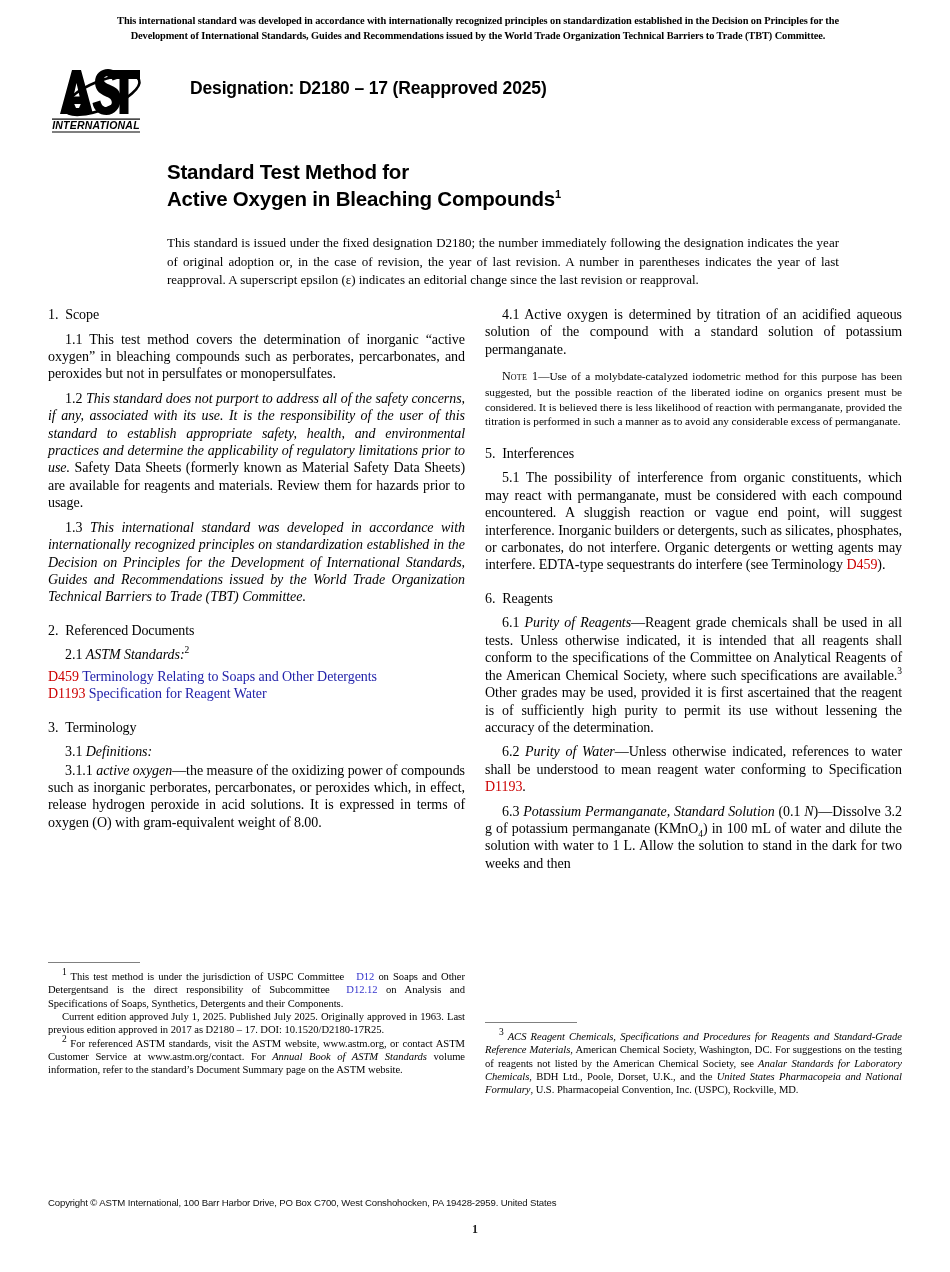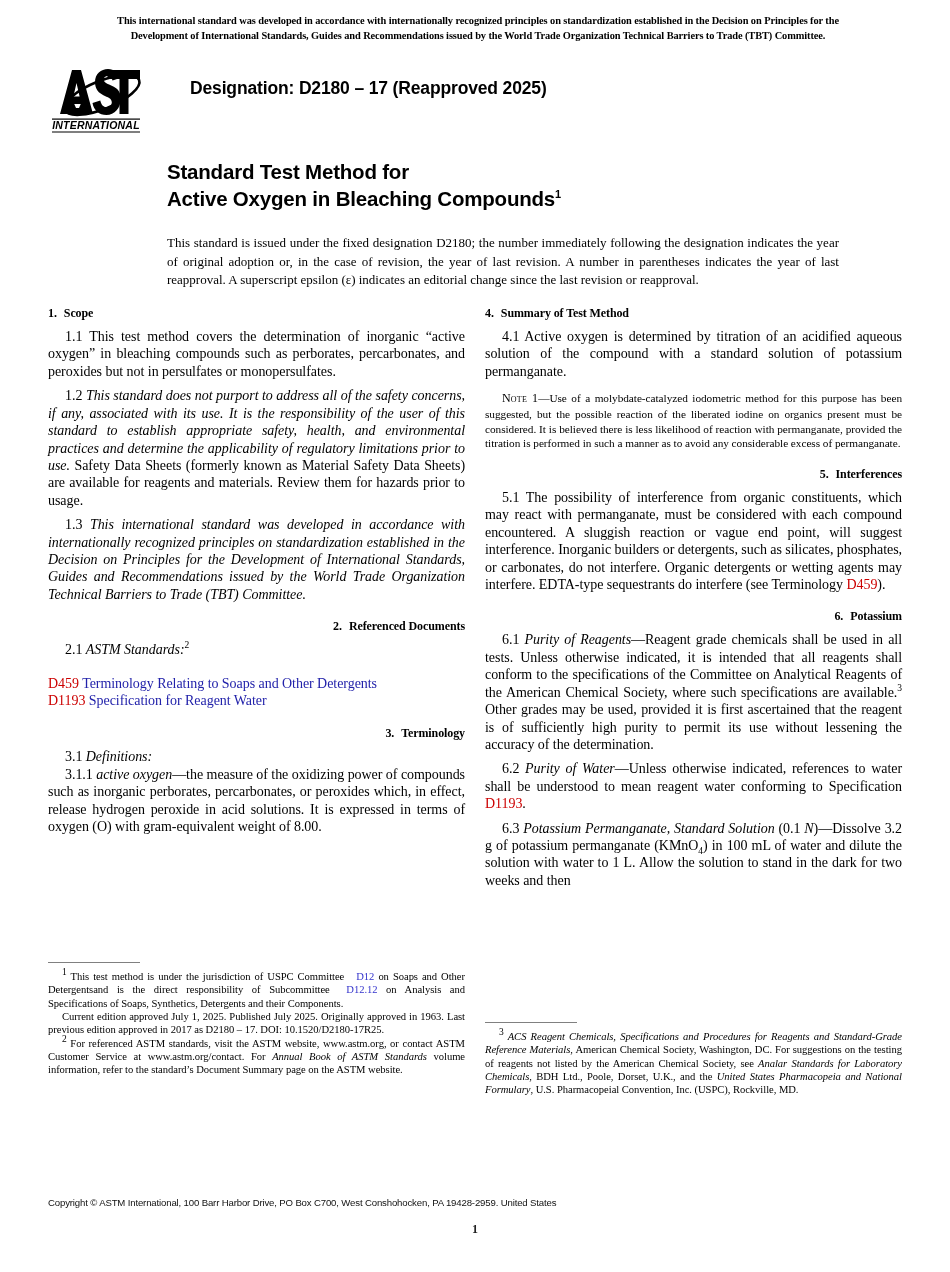--- a/index.html
+++ b/index.html
@@ -93,28 +93,28 @@
   
   .col {
     position: absolute;
     top: 306px;
     width: 417px;
   }
   .col-left  { left: 48px; }
   .col-right { left: 485px; }
 
   h2.section {
-    font-size: 12px;
-    font-weight: bold;
+    font-size: 14px;
+    font-weight: normal;
     margin: 0 0 7px 0;
     line-height: 1.25;
     letter-spacing: -0.1px;
   }
   h2.section .num { margin-right: 7px; }
-  h2.spaced-top { margin-top: 16px; text-align: right; }
+  h2.spaced-top { margin-top: 16px; }
 
   p.para {
     margin: 0 0 7px 0;
     font-size: 14px;
     line-height: 1.245;
     text-align: justify;
     text-indent: 17px;
     hyphens: manual;
     letter-spacing: -0.05px;
   }
@@ -123,21 +123,21 @@
   .italic-para { font-style: italic; }
 
   .ref-line {
     margin: 0;
     font-size: 14px;
     line-height: 1.245;
     text-indent: 0;
     padding-left: 0;
     letter-spacing: -0.05px;
   }
-  .ref-list { margin-top: 16px; }
+  .ref-list { margin-top: 4px; }
   .desig { color: #cc0000; }
   .reftitle { color: #2222aa; }
   .redlink { color: #cc0000; }
   .bluelink { color: #3333cc; margin-left: 8px; }
 
   .note-para {
     margin: 11px 0 0 0;
     font-size: 11.3px;
     line-height: 1.30;
     text-align: justify;
@@ -291,44 +291,41 @@
     </p>
 
     <p class="para last">
       <span>3.1.1</span>
       <em>active oxygen</em><span>—the measure of the oxidizing power of compounds such as inorganic perborates, percarbonates, or peroxides which, in effect, release hydrogen peroxide in acid solutions. It is expressed in terms of oxygen (O) with gram-equivalent weight of 8.00.</span>
     </p>
   </div>
 
   <div class="col col-right">
 
-    <h2 class="section">
-      <span class="num">4.</span><span>Summary of Test Method</span>
-    </h2>
 
     <p class="para">
       <span>4.1</span>
       <span>Active oxygen is determined by titration of an acidified aqueous solution of the compound with a standard solution of potassium permanganate.</span>
     </p>
 
     <p class="note-para">
       <span class="smallcaps">Note 1</span><span>—Use of a molybdate-catalyzed iodometric method for this purpose has been suggested, but the possible reaction of the liberated iodine on organics present must be considered. It is believed there is less likelihood of reaction with permanganate, provided the titration is performed in such a manner as to avoid any considerable excess of permanganate.</span>
     </p>
 
     <h2 class="section spaced-top">
       <span class="num">5.</span><span>Interferences</span>
     </h2>
 
     <p class="para">
       <span>5.1</span>
       <span>The possibility of interference from organic constituents, which may react with permanganate, must be considered with each compound encountered. A sluggish reaction or vague end point, will suggest interference. Inorganic builders or detergents, such as silicates, phosphates, or carbonates, do not interfere. Organic detergents or wetting agents may interfere. EDTA-type sequestrants do interfere (see Terminology </span><span class="redlink">D459</span><span>).</span>
     </p>
 
     <h2 class="section spaced-top">
-      <span class="num">6.</span><span>Potassium</span>
+      <span class="num">6.</span><span>Reagents</span>
     </h2>
 
     <p class="para">
       <span>6.1</span>
       <em>Purity of Reagents</em><span>—Reagent grade chemicals shall be used in all tests. Unless otherwise indicated, it is intended that all reagents shall conform to the specifications of the Committee on Analytical Reagents of the American Chemical Society, where such specifications are available.</span><sup class="fn">3</sup><span> Other grades may be used, provided it is first ascertained that the reagent is of sufficiently high purity to permit its use without lessening the accuracy of the determination.</span>
     </p>
 
     <p class="para">
       <span>6.2</span>
       <em>Purity of Water</em><span>—Unless otherwise indicated, references to water shall be understood to mean reagent water conforming to Specification </span><span class="redlink">D1193</span><span>.</span>

